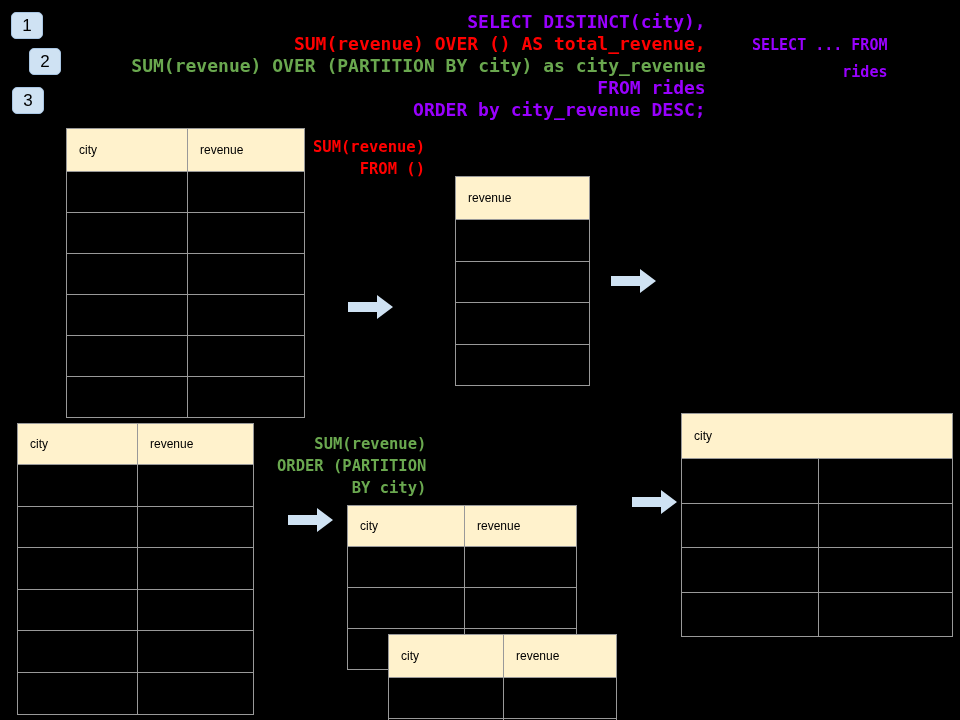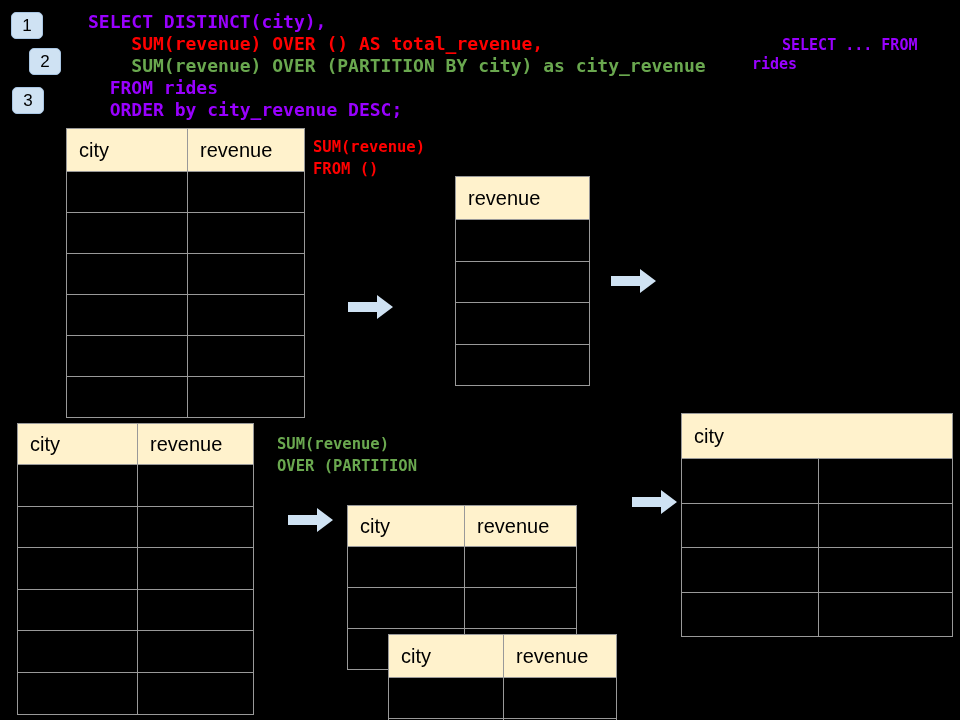--- a/index.html
+++ b/index.html
@@ -6,21 +6,21 @@
   #canvas{
     position:relative;width:960px;height:720px;background:#000;
     overflow:hidden;font-family:"Liberation Sans",sans-serif;
   }
   
   .code-block{position:absolute;font-family:"DejaVu Sans Mono",monospace;font-weight:bold;white-space:pre;}
   .main-code{left:88px;top:11px;font-size:18px;line-height:22px;}
   .note-code{left:752px;top:36px;font-size:15px;line-height:19px;}
   .total-label{left:313px;top:136px;font-size:15.5px;line-height:22px;}
   .partition-label{left:277px;top:433px;font-size:15.5px;line-height:22px;}
-  .code-line{white-space:pre;}
+  .code-line{white-space:pre;text-align:right;}
   
   .badge{
     position:absolute;width:30px;height:25px;border-radius:5px;
     background:var(--badge-bg);border:1px solid var(--badge-border);
     display:flex;align-items:center;justify-content:center;
     font-size:17px;color:#000;
   }
   .badge-1{left:11px;top:12px;}
   .badge-2{left:29px;top:48px;}
   .badge-3{left:12px;top:87px;}
@@ -28,21 +28,21 @@
   .dtable{
     position:absolute;display:flex;flex-direction:column;
     border:1px solid var(--table-border);background:#000;box-sizing:border-box;
   }
   .trow{display:flex;height:var(--rh);border-top:1px solid var(--table-border);flex:none;box-sizing:border-box;}
   .trow.thead{height:var(--hh);background:var(--header-bg);border-top:none;}
   .tcell{flex:1;box-sizing:border-box;}
   .tcell + .tcell{border-left:1px solid var(--table-border);}
   .thead .tcell{
     display:flex;align-items:center;padding-left:12px;
-    font-size:20px;color:#000;
+    font-size:12px;color:#000;
   }
   .t-source-top{left:66px;top:128px;width:239px;--hh:42px;--rh:41px;}
   .t-source-top .c0{flex:none;width:120px;}
   .t-total{left:455px;top:176px;width:135px;--hh:42px;--rh:41.5px;}
   .t-source-bottom{left:17px;top:423px;width:237px;--hh:40px;--rh:41.6px;}
   .t-source-bottom .c0{flex:none;width:119px;}
   .t-part-a{left:347px;top:505px;width:230px;--hh:40px;--rh:41px;z-index:1;}
   .t-part-a .c0{flex:none;width:116px;}
   .t-part-b{left:388px;top:634px;width:229px;--hh:42px;--rh:41px;z-index:2;}
   .t-part-b .c0{flex:none;width:114px;}
@@ -66,23 +66,23 @@
     <span>1</span>
   </div>
   <div class="badge badge-2">
     <span>2</span>
   </div>
   <div class="badge badge-3">
     <span>3</span>
   </div>
 
   <div class="code-block main-code"><div class="code-line" style="color: rgb(153, 0, 255); padding-left: 0px;">SELECT DISTINCT(city),</div><div class="code-line" style="color: rgb(255, 0, 0); padding-left: 43.344px;">SUM(revenue) OVER () AS total_revenue,</div><div class="code-line" style="color: rgb(106, 168, 79); padding-left: 43.344px;">SUM(revenue) OVER (PARTITION BY city) as city_revenue</div><div class="code-line" style="color: rgb(153, 0, 255); padding-left: 21.672px;">FROM rides</div><div class="code-line" style="color: rgb(153, 0, 255); padding-left: 21.672px;">ORDER by city_revenue DESC;</div></div>
-  <div class="code-block note-code"><div class="code-line" style="color: rgb(153, 0, 255); padding-left: 0px; margin-left: 30px;">SELECT ... FROM</div><div class="code-line" style="color: rgb(153, 0, 255); padding-left: 0px;">rides</div></div>
+  <div class="code-block note-code"><div class="code-line" style="color: rgb(153, 0, 255); padding-left: 0px;">SELECT ... FROM</div><div class="code-line" style="color: rgb(153, 0, 255); padding-left: 0px; margin-top: 8px;">rides</div></div>
   <div class="code-block total-label"><div class="code-line" style="color: rgb(255, 0, 0); padding-left: 0px;">SUM(revenue)</div><div class="code-line" style="color: rgb(255, 0, 0); padding-left: 0px;">FROM ()</div></div>
-  <div class="code-block partition-label"><div class="code-line" style="color: rgb(106, 168, 79); padding-left: 0px;">SUM(revenue)</div><div class="code-line" style="color: rgb(106, 168, 79); padding-left: 0px;">OVER (PARTITION</div></div>
+  <div class="code-block partition-label"><div class="code-line" style="color: rgb(106, 168, 79); padding-left: 0px;">SUM(revenue)</div><div class="code-line" style="color: rgb(106, 168, 79); padding-left: 0px;">ORDER (PARTITION</div><div class="code-line" style="color: rgb(106, 168, 79); padding-left: 0px;">BY city)</div></div>
 
   <div class="dtable t-source-top">
       <div class="trow thead">
         <div class="tcell c0">city</div>
         <div class="tcell c1">revenue</div>
       </div>
       <div class="trow">
         <div class="tcell c0"></div>
         <div class="tcell c1"></div>
       </div>

